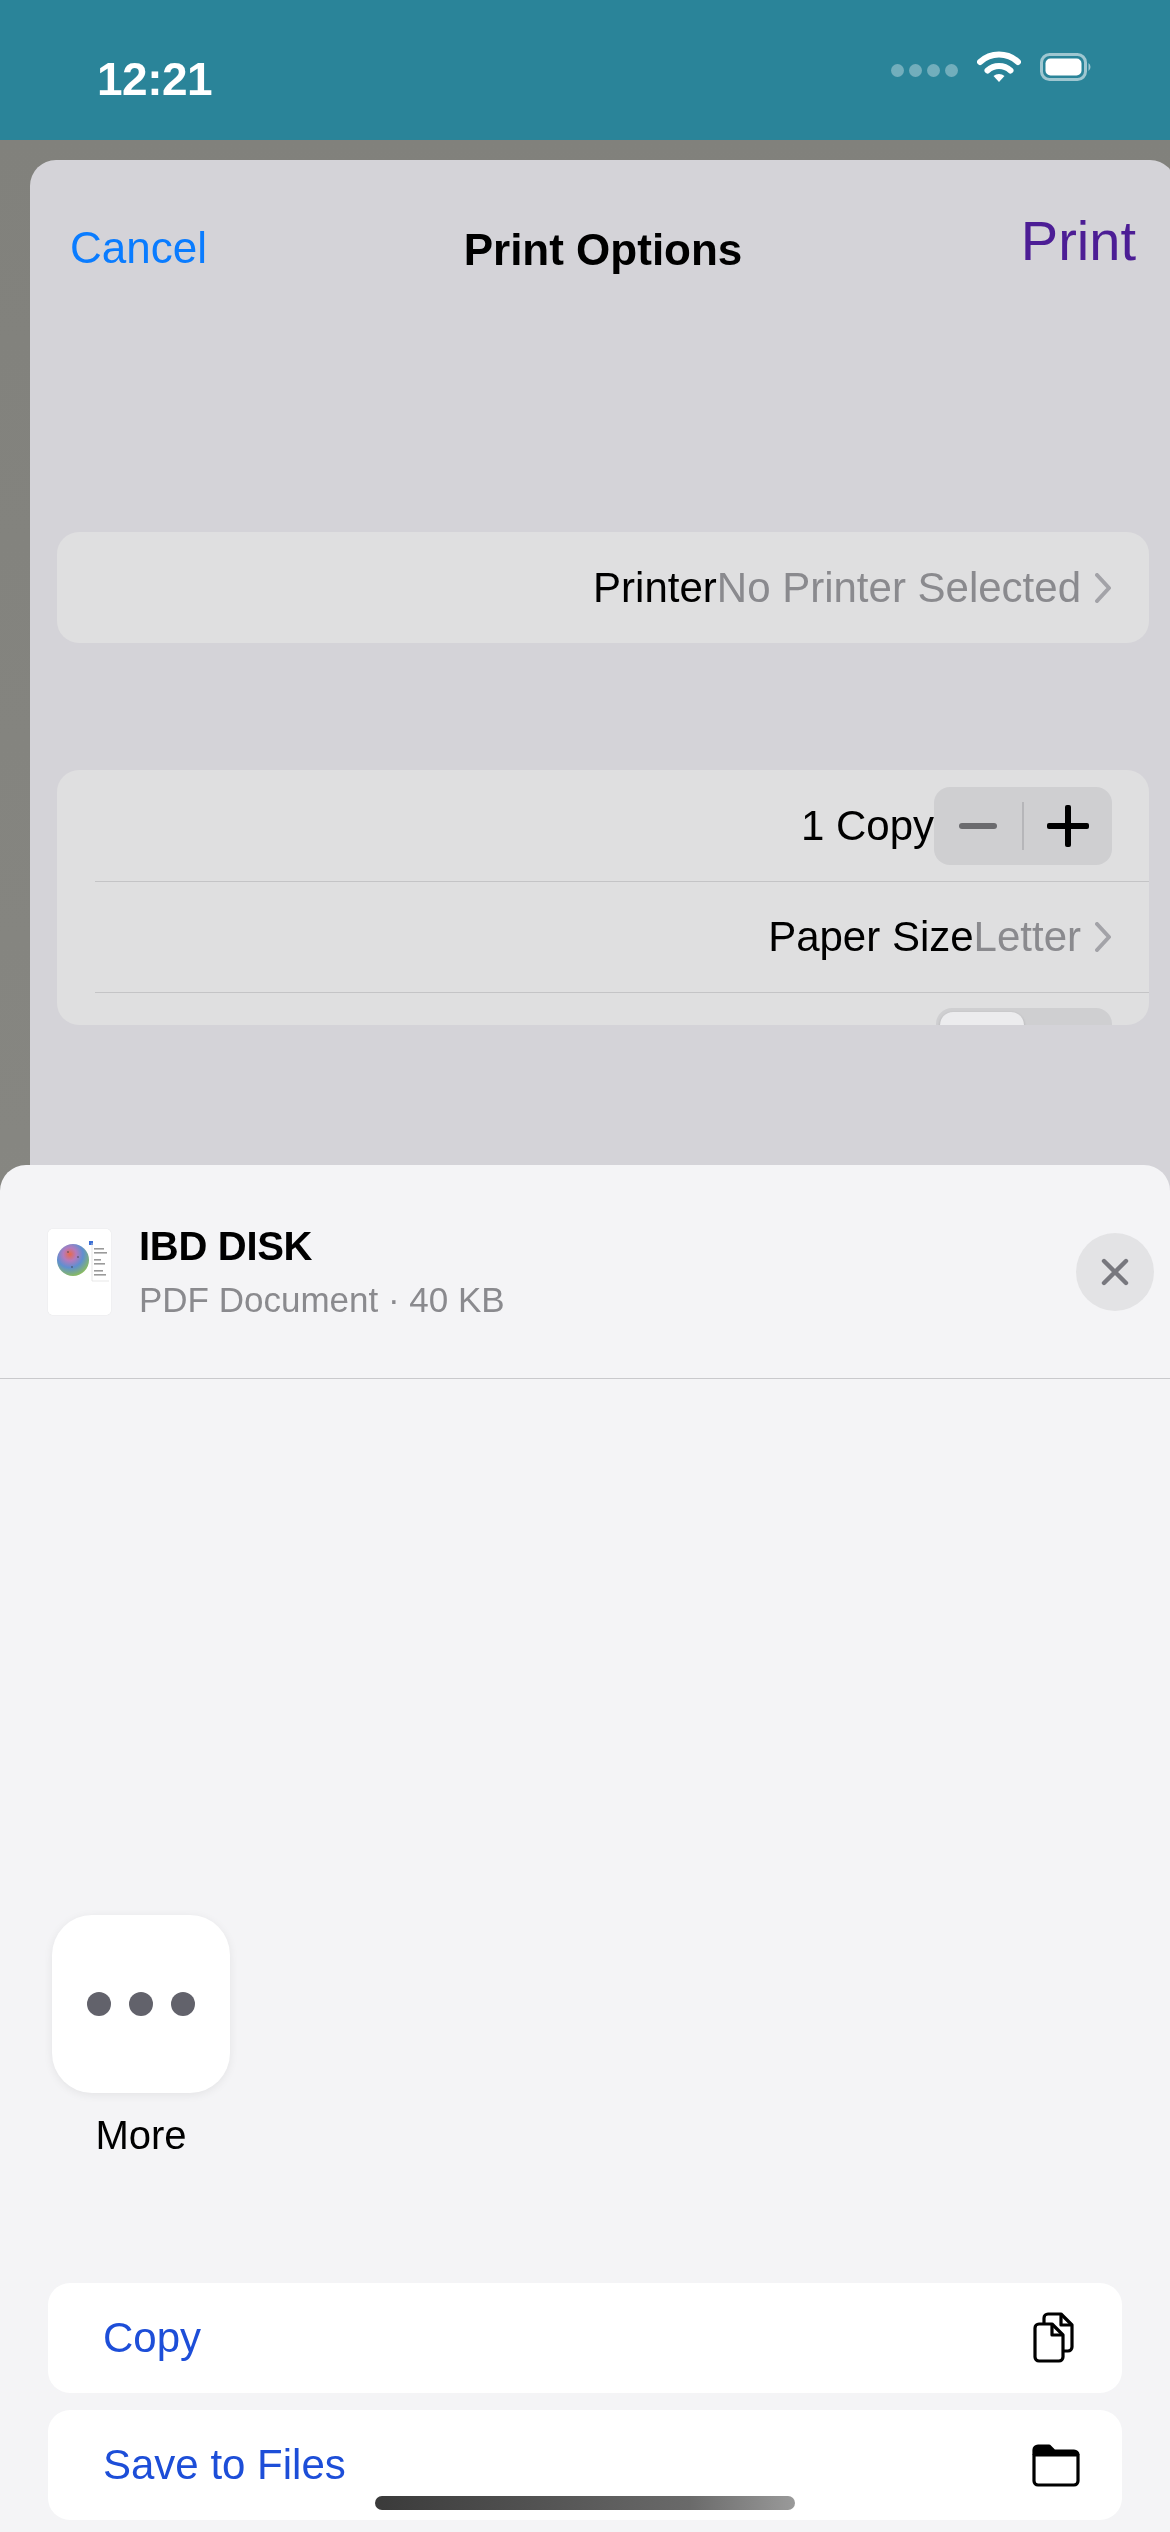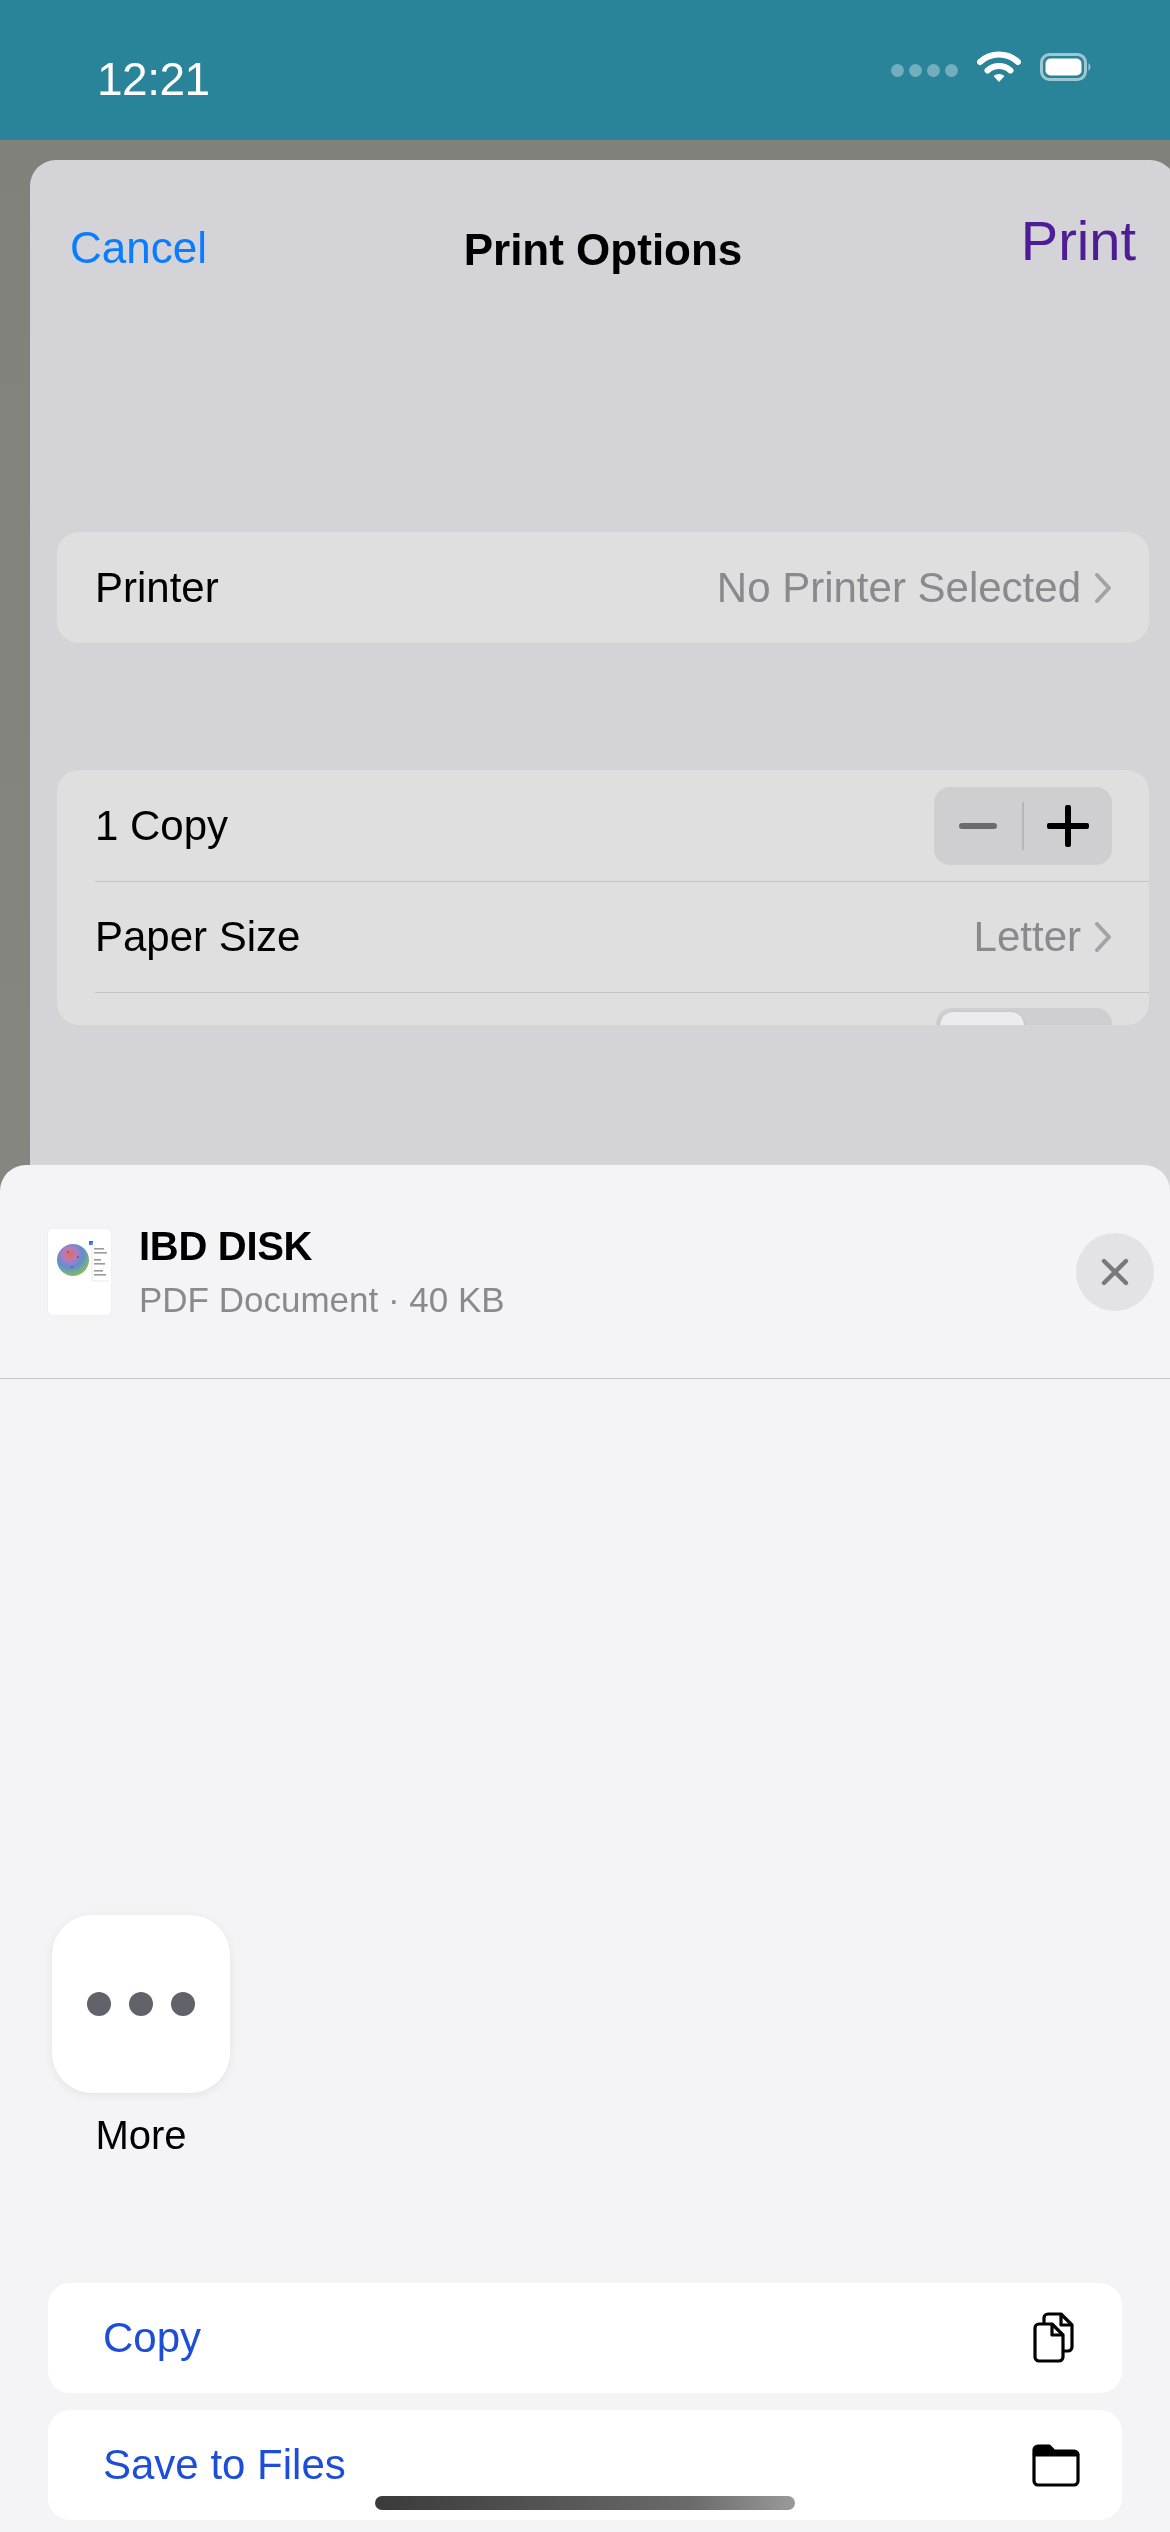--- a/index.html
+++ b/index.html
@@ -24,21 +24,21 @@
     width: 1170px;
     height: 140px;
     background: #2a8499;
     z-index: 10;
   }
   #status-time {
     position: absolute;
     left: 97px;
     top: 52px;
     font-size: 46px;
-    font-weight: normal;
+    font-weight: bold;
     color: #ffffff;
     letter-spacing: -0.5px;
   }
   #status-icons {
     position: absolute;
     right: 78px;
     top: 44px;
     display: flex;
     align-items: center;
     gap: 19px;
@@ -109,20 +109,21 @@
     color: #4c1d95;
   }
 
   .opt-group {
     position: absolute;
     left: 27px;
     width: 1092px;
     background: #dfdfe0;
     border-radius: 22px;
     overflow: hidden;
+    text-align: right;
   }
   #group-printer { top: 372px; height: 111px; }
   #group-settings { top: 610px; height: 255px; }
 
   .opt-row {
     position: relative;
     display: flex;
     align-items: center;
     height: 111px;
     padding: 0 37px 0 38px;

